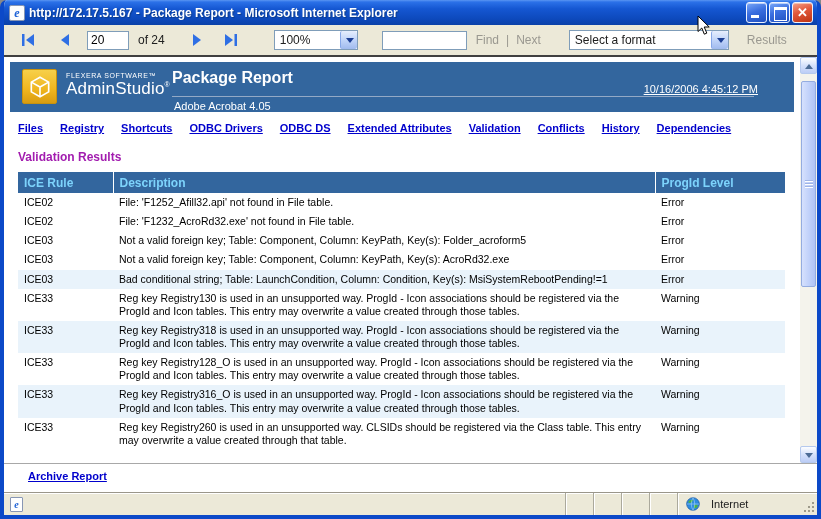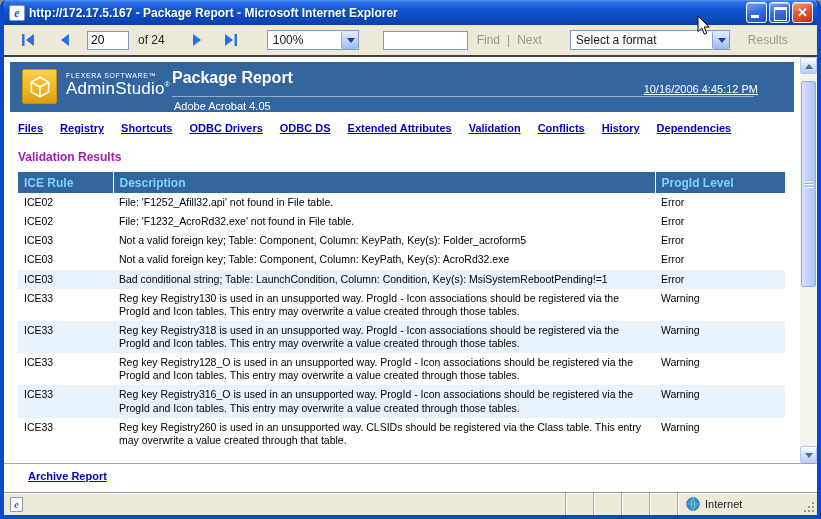--- a/index.html
+++ b/index.html
@@ -92,21 +92,21 @@
     background:repeating-linear-gradient(180deg,#9FB4E6 0 1px,#fff 1px 2px,transparent 2px 3px); }
 
   
   .statusbar { height:23px; background:#ECE9D8; border-top:1px solid #9a968a; box-shadow:inset 0 1px 0 #fff;
     display:flex; align-items:center; font-size:11px; color:#202020; }
   .sb-left { flex:1; display:flex; align-items:center; padding-left:6px; height:100%; }
   .doc-icon { width:13px; height:15px; background:#fff; border:1px solid #8796b4; border-radius:1px;
     color:#1E62D6; font:italic bold 10px/13px "Liberation Serif",serif; text-align:center; }
   .sb-cell { width:28px; height:100%; border-left:1px solid #ABA99C; box-shadow:inset 1px 0 0 #fff; }
   .sb-inet { width:122px; height:100%; border-left:1px solid #ABA99C; box-shadow:inset 1px 0 0 #fff;
-    display:flex; align-items:center; gap:5px; padding-left:8px; }
+    display:flex; align-items:center; gap:11px; padding-left:8px; }
   .sb-grip { width:18px; height:100%; position:relative; }
 
   .cursor { position:absolute; left:693px; top:15px; z-index:50; pointer-events:none; }
 </style>
 </head>
 <body>
 
 <div class="window">
 
   <div class="titlebar">
@@ -129,21 +129,21 @@
       </svg>
     <input class="page-input" value="20" style="">
     <span class="of-label">of 24</span>
     <svg class="tbtn" style="margin-left:24px" viewBox="0 0 16 14">
         <path d="M4 1 L12 7 L4 13 Z" fill="#2F6FE4"></path>
       </svg>
     <svg class="tbtn" style="margin-left:18px" viewBox="0 0 16 14">
         <path d="M2 1 L10 7 L2 13 Z" fill="#2F6FE4"></path>
         <rect x="11.5" y="1" width="2.5" height="12" fill="#2F6FE4"></rect>
       </svg>
-    <div class="xp-select" style="width:92px; margin-left:28px">
+    <div class="xp-select" style="width:84px; margin-left:35px">
       <span class="val">100%</span>
       <span class="dd-btn"></span>
     </div>
     <input class="find-input" value="" style="">
     <span class="gray-label">Find</span>
     <span class="sep-bar">|</span>
     <span class="gray-label" style="margin-left:7px">Next</span>
     <div class="xp-select" style="width:160px; margin-left:28px">
       <span class="val">Select a format</span>
       <span class="dd-btn"></span>

